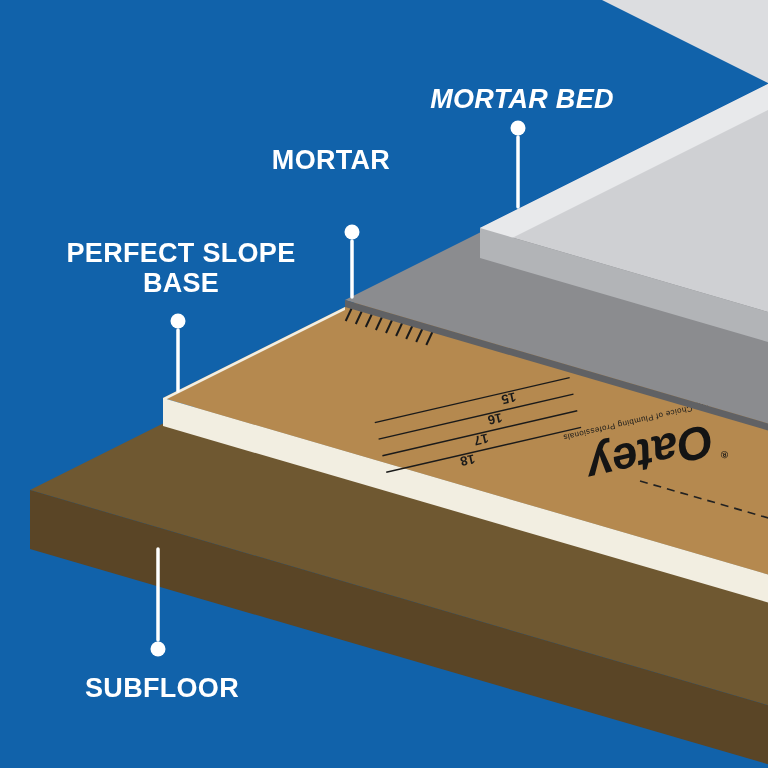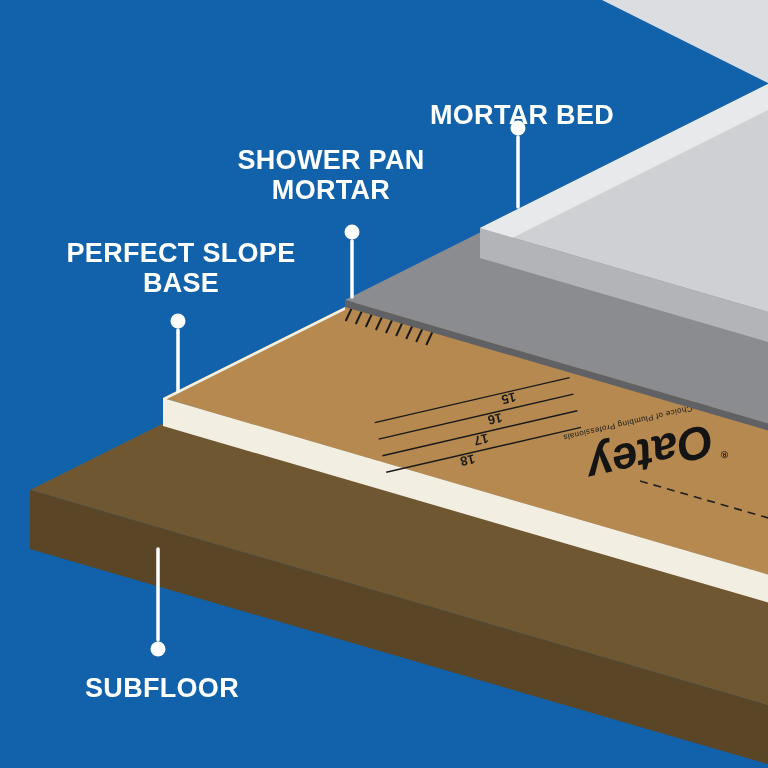--- a/index.html
+++ b/index.html
@@ -16,21 +16,21 @@
     text-align:center;
     color:#ffffff;
     font-weight:bold;
     font-size:27px;
     line-height:30px;
     letter-spacing:.3px;
     white-space:nowrap;
     z-index:2;
   }
   .callout span{display:block;}
-  #lbl-mortar{left:522px;top:100px;}
+  #lbl-mortar{left:522px;top:84px;font-style:italic;}
   #lbl-liner{left:331px;top:145px;}
   #lbl-base{left:181px;top:238px;}
   #lbl-subfloor{left:162px;top:673px;}
 
   .leader{stroke:#ffffff;stroke-width:3.5;stroke-linecap:round;}
   .leader-dot{fill:#ffffff;}
   .print{stroke:#1a1a1a;stroke-width:2;stroke-linecap:butt;fill:none;}
   .ruler-line{stroke:#1a1a1a;stroke-width:1.4;fill:none;}
   .ruler-num{fill:#1a1a1a;font-size:13px;font-weight:bold;text-anchor:middle;}
   .dash{stroke:#222222;stroke-width:1.6;stroke-dasharray:8 6;fill:none;}
@@ -106,21 +106,20 @@
       <line class="leader" x1="158" y1="640" x2="158" y2="549"></line>
       <circle class="leader-dot" cx="158" cy="649" r="7.5"></circle>
     </g>
   </svg>
 
   <div class="callout" id="lbl-mortar">
     <span>MORTAR BED</span>
   </div>
 
   <div class="callout" id="lbl-liner">
-    <span>SHOWER PAN</span>
     <span>MORTAR</span>
   </div>
 
   <div class="callout" id="lbl-subfloor">
     <span>SUBFLOOR</span>
   </div>
 
   <div class="callout" id="lbl-base">
     <span>PERFECT SLOPE</span>
     <span>BASE</span>

